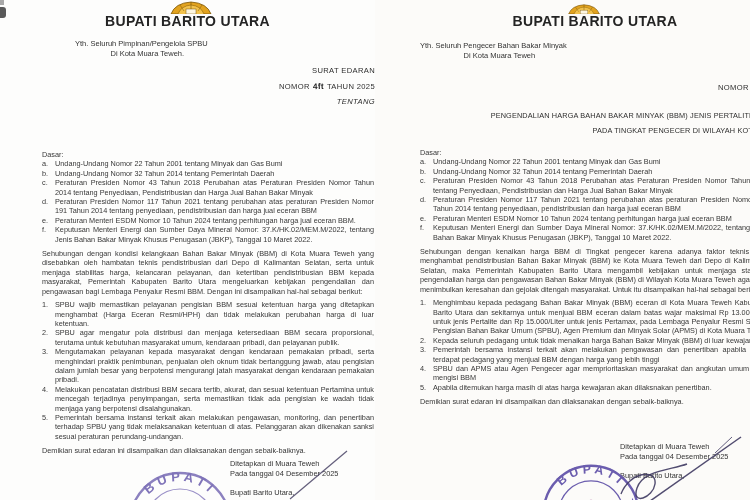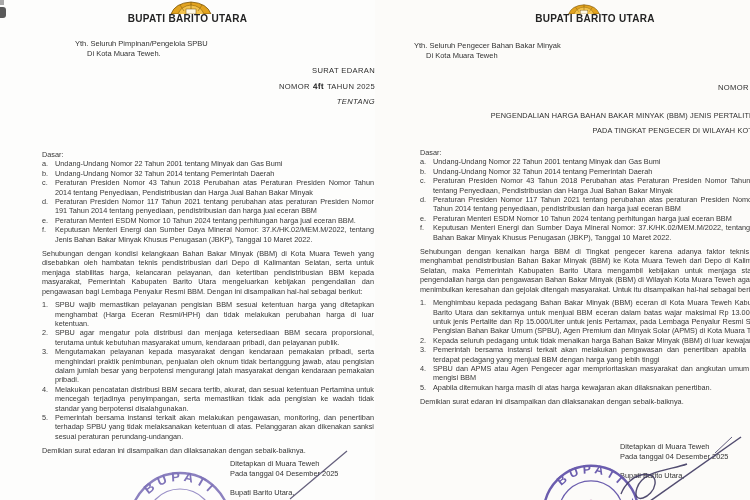--- a/index.html
+++ b/index.html
@@ -13,27 +13,27 @@
   .seam{position:absolute;left:374px;top:0;width:1px;height:500px;background:#ededea;}
 
   
   .artifact-a{position:absolute;left:0;top:7px;width:6px;height:11px;background:#3c3c3c;border-radius:0 3px 3px 0;opacity:.85;}
   .artifact-b{position:absolute;left:0;top:0;width:4px;height:5px;background:#555;opacity:.5;}
 
   
   .emblem{position:absolute;top:0;}
   .left .emblem{left:168px;}
   .right .emblem{left:188px;}
-  .lh{position:absolute;top:13px;left:0;text-align:center;font-weight:bold;font-size:10px;letter-spacing:.3px;color:#242424;}
+  .lh{position:absolute;top:13px;left:0;text-align:center;font-weight:bold;font-size:14px;letter-spacing:.3px;color:#242424;}
   .left .lh{width:375px;}
   .right .lh{width:440px;}
 
-  .recipient{position:absolute;font-size:7.5px;line-height:9.6px;color:#333;}
+  .recipient{position:absolute;font-size:7.5px;line-height:9.6px;color:#333;text-align:center;}
   .left .recipient{left:75px;top:39px;}
-  .right .recipient{left:39px;top:41px;}
+  .right .recipient{left:45px;top:41px;}
   .recipient .l2{margin-left:12px;}
 
   .cline{position:absolute;left:0;text-align:right;font-size:7.6px;letter-spacing:.35px;color:#2d2d2d;}
   .left .cline{width:375px;}
   .right .cline{width:440px;}
   .h-se{top:66px;}
   .h-nomor{top:82px;}
   .h-tentang{top:97px;font-style:italic;}
   .h-t1{top:110px;font-size:7.3px;letter-spacing:.15px;}
   .h-t2{top:124px;font-size:7.3px;letter-spacing:.15px;}
@@ -135,21 +135,21 @@
       <div class="li">
         <span class="m">2.</span>
         <span class="t">SPBU agar mengatur pola distribusi dan menjaga ketersediaan BBM secara proporsional, terutama untuk kebutuhan masyarakat umum, kendaraan pribadi, dan pelayanan publik.</span>
       </div>
       <div class="li">
         <span class="m">3.</span>
         <span class="t">Mengutamakan pelayanan kepada masyarakat dengan kendaraan pemakaian pribadi, serta menghindari praktik penimbunan, penjualan oleh oknum tidak bertanggung jawab, atau pengisian dalam jumlah besar yang berpotensi mengurangi jatah masyarakat dengan kendaraan pemakaian pribadi.</span>
       </div>
       <div class="li">
         <span class="m">4.</span>
-        <span class="t">Melakukan pencatatan distribusi BBM secara tertib, akurat, dan sesuai ketentuan Pertamina untuk mencegah terjadinya penyimpangan, serta memastikan tidak ada pengisian ke wadah tidak standar yang berpotensi disalahgunakan.</span>
+        <span class="t">Melakukan pencatatan distribusi BBM secara tertib, akurat, dan sesuai ketentuan Pertamina untuk mencegah terjadinya penyimpangan, serta memastikan tidak ada pengisian ke wadah tidak menjaga yang berpotensi disalahgunakan.</span>
       </div>
       <div class="li">
         <span class="m">5.</span>
         <span class="t">Pemerintah bersama instansi terkait akan melakukan pengawasan, monitoring, dan penertiban terhadap SPBU yang tidak melaksanakan ketentuan di atas. Pelanggaran akan dikenakan sanksi sesuai peraturan perundang-undangan.</span>
       </div>
 
       <p class="closing">Demikian surat edaran ini disampaikan dan dilaksanakan dengan sebaik-baiknya.</p>
     </div>
 
     <div class="signoff">

